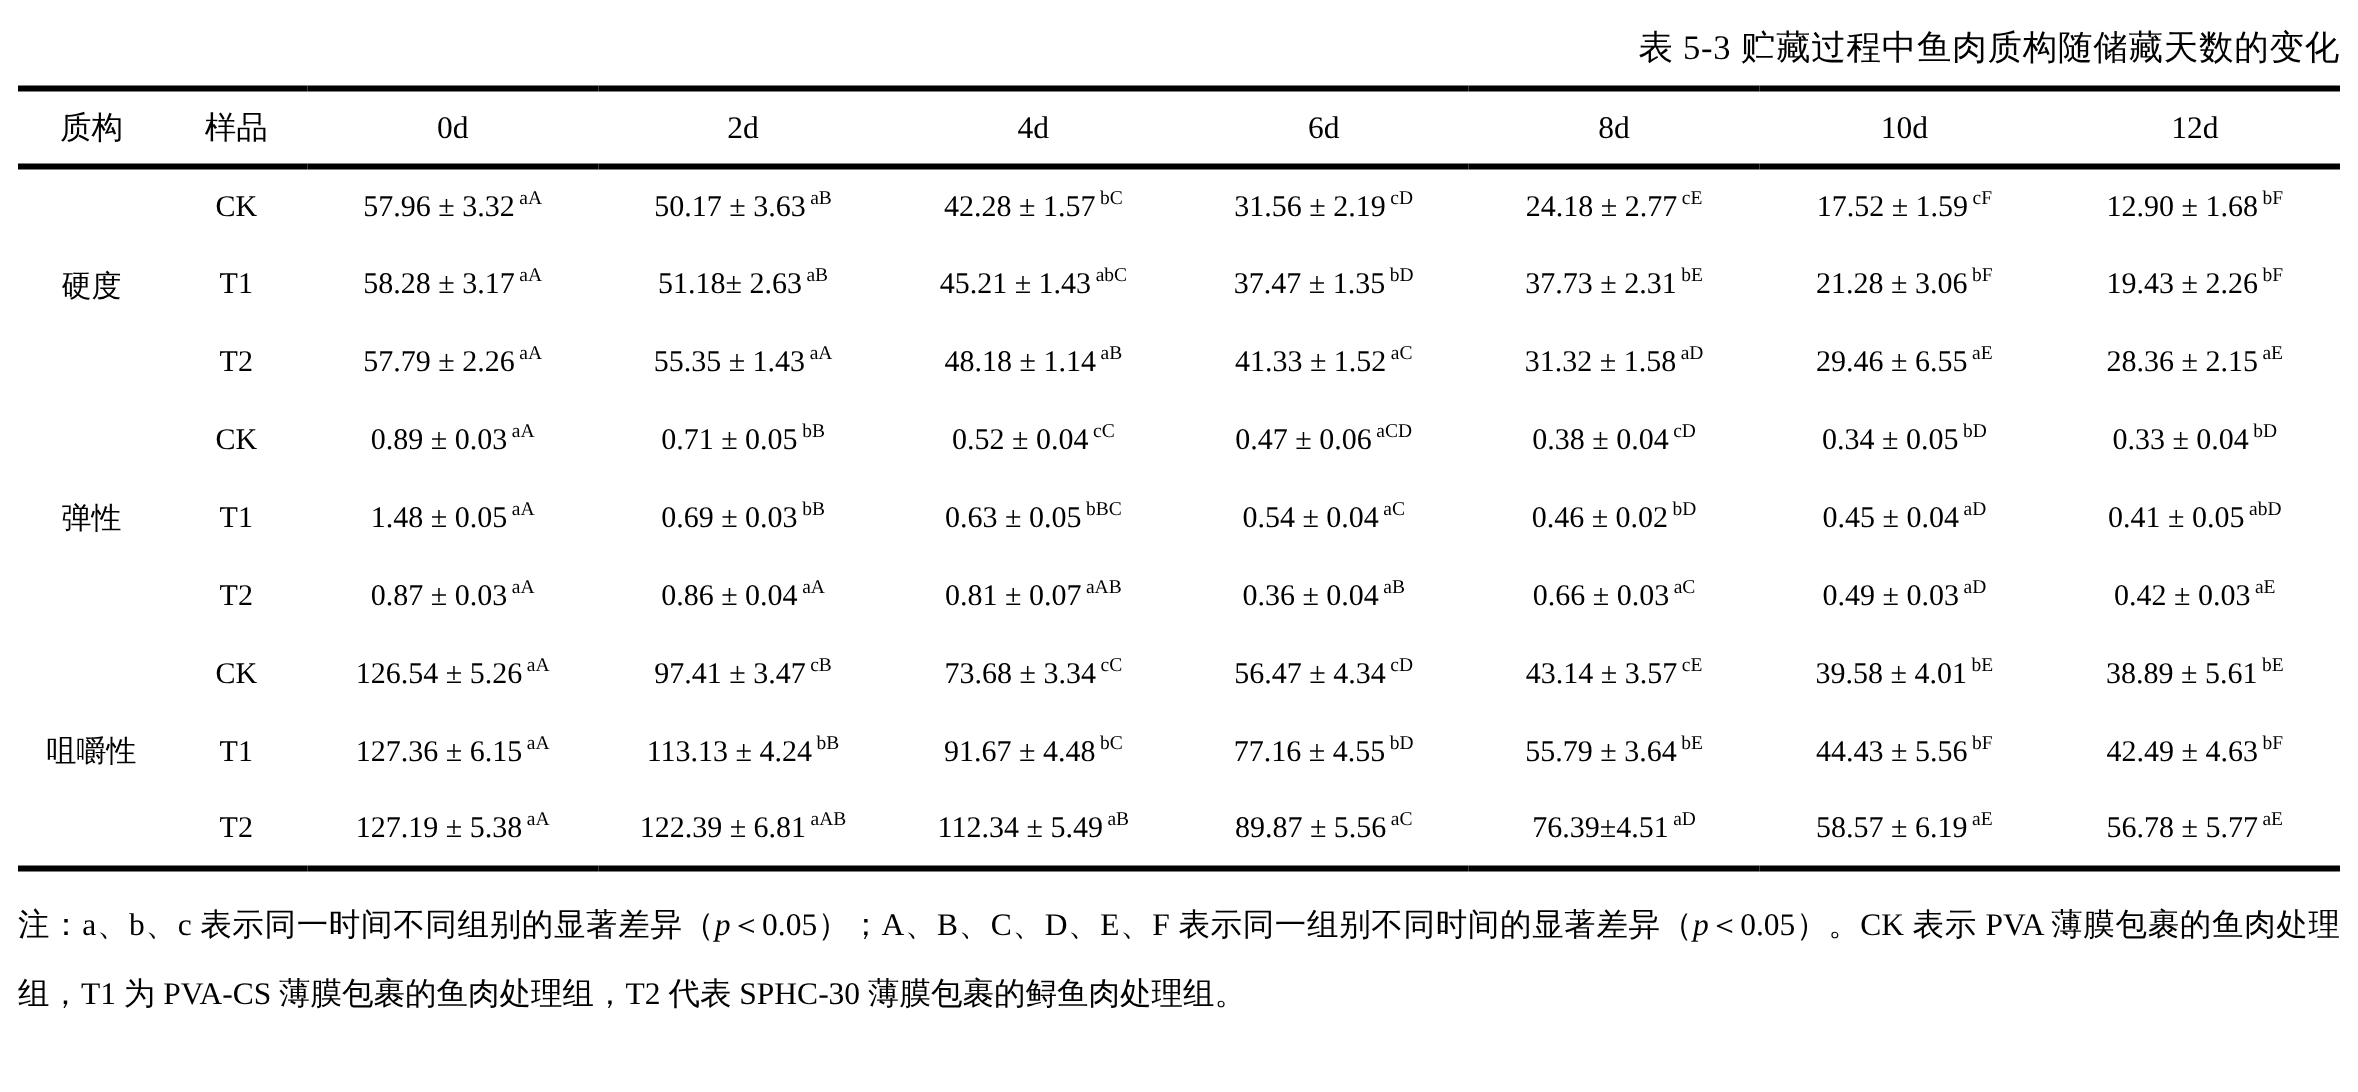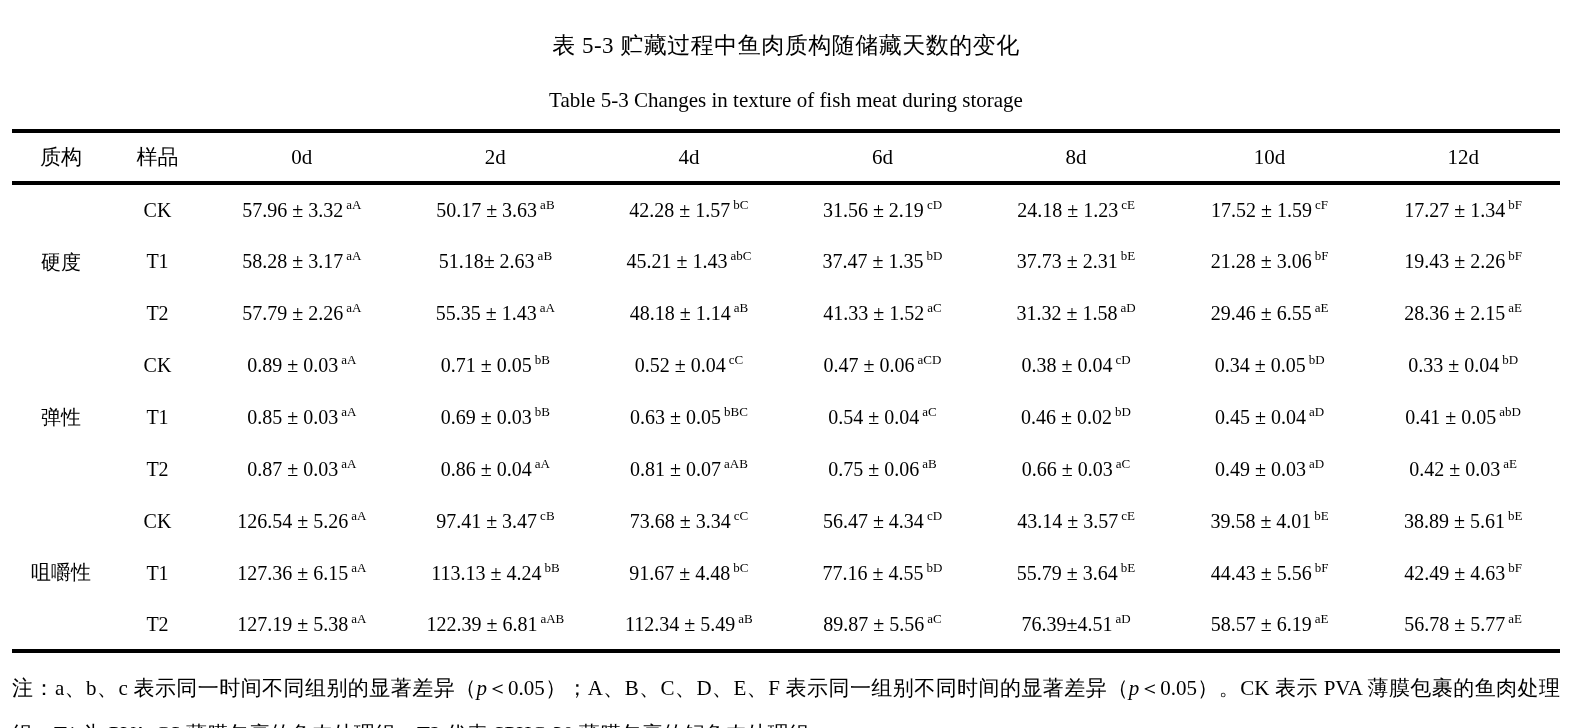--- a/index.html
+++ b/index.html
@@ -8,23 +8,23 @@
     background: #ffffff;
     color: #000000;
     font-family: "Liberation Serif", "DejaVu Serif", serif;
   }
   .page {
     width: 1572px;
     min-height: 728px;
     padding: 10px 12px 8px 12px;
   }
   .title-zh {
-    text-align: center;
+    text-align: right;
     font-size: 23px;
-    margin-top: 20px;
+    margin-top: 6px;
     letter-spacing: 0.5px;
   }
   .title-en {
     text-align: center;
     font-size: 21px;
     margin-top: 27px;
     margin-bottom: 16px;
   }
   table.texture {
     width: 100%;
@@ -67,21 +67,20 @@
   }
   .notes i { font-family: "Liberation Serif", "DejaVu Serif", serif; }
 </style>
 </head>
 <body>
 
 <div class="page">
 
   <div class="title-zh">表 5-3 贮藏过程中鱼肉质构随储藏天数的变化</div>
 
-  <div class="title-en">Table 5-3 Changes in texture of fish meat during storage</div>
 
   <table class="texture">
     <colgroup>
       <col style="width:98px">
       <col style="width:95px">
       <col>
         <col>
         <col>
         <col>
         <col>
@@ -102,23 +101,23 @@
         </tr>
       </thead>
     <tbody id="tbody">
         <tr>
           <td rowspan="3" class="group-label">硬度</td>
           <td class="sample">CK</td>
           <td class="val"><span>57.96 ± 3.32</span><sup>aA</sup></td>
           <td class="val"><span>50.17 ± 3.63</span><sup>aB</sup></td>
           <td class="val"><span>42.28 ± 1.57</span><sup>bC</sup></td>
           <td class="val"><span>31.56 ± 2.19</span><sup>cD</sup></td>
-          <td class="val"><span>24.18 ± 1.23</span><sup>cE</sup></td>
+          <td class="val"><span>24.18 ± 2.77</span><sup>cE</sup></td>
           <td class="val"><span>17.52 ± 1.59</span><sup>cF</sup></td>
-          <td class="val"><span>17.27 ± 1.34</span><sup>bF</sup></td>
+          <td class="val"><span>12.90 ± 1.68</span><sup>bF</sup></td>
         </tr>
         <tr>
           <td class="sample">T1</td>
           <td class="val"><span>58.28 ± 3.17</span><sup>aA</sup></td>
           <td class="val"><span>51.18± 2.63</span><sup>aB</sup></td>
           <td class="val"><span>45.21 ± 1.43</span><sup>abC</sup></td>
           <td class="val"><span>37.47 ± 1.35</span><sup>bD</sup></td>
           <td class="val"><span>37.73 ± 2.31</span><sup>bE</sup></td>
           <td class="val"><span>21.28 ± 3.06</span><sup>bF</sup></td>
           <td class="val"><span>19.43 ± 2.26</span><sup>bF</sup></td>
@@ -139,34 +138,34 @@
           <td class="val"><span>0.89 ± 0.03</span><sup>aA</sup></td>
           <td class="val"><span>0.71 ± 0.05</span><sup>bB</sup></td>
           <td class="val"><span>0.52 ± 0.04</span><sup>cC</sup></td>
           <td class="val"><span>0.47 ± 0.06</span><sup>aCD</sup></td>
           <td class="val"><span>0.38 ± 0.04</span><sup>cD</sup></td>
           <td class="val"><span>0.34 ± 0.05</span><sup>bD</sup></td>
           <td class="val"><span>0.33 ± 0.04</span><sup>bD</sup></td>
         </tr>
         <tr>
           <td class="sample">T1</td>
-          <td class="val"><span>0.85 ± 0.03</span><sup>aA</sup></td>
+          <td class="val"><span>1.48 ± 0.05</span><sup>aA</sup></td>
           <td class="val"><span>0.69 ± 0.03</span><sup>bB</sup></td>
           <td class="val"><span>0.63 ± 0.05</span><sup>bBC</sup></td>
           <td class="val"><span>0.54 ± 0.04</span><sup>aC</sup></td>
           <td class="val"><span>0.46 ± 0.02</span><sup>bD</sup></td>
           <td class="val"><span>0.45 ± 0.04</span><sup>aD</sup></td>
           <td class="val"><span>0.41 ± 0.05</span><sup>abD</sup></td>
         </tr>
         <tr>
           <td class="sample">T2</td>
           <td class="val"><span>0.87 ± 0.03</span><sup>aA</sup></td>
           <td class="val"><span>0.86 ± 0.04</span><sup>aA</sup></td>
           <td class="val"><span>0.81 ± 0.07</span><sup>aAB</sup></td>
-          <td class="val"><span>0.75 ± 0.06</span><sup>aB</sup></td>
+          <td class="val"><span>0.36 ± 0.04</span><sup>aB</sup></td>
           <td class="val"><span>0.66 ± 0.03</span><sup>aC</sup></td>
           <td class="val"><span>0.49 ± 0.03</span><sup>aD</sup></td>
           <td class="val"><span>0.42 ± 0.03</span><sup>aE</sup></td>
         </tr>
         <tr>
           <td rowspan="3" class="group-label">咀嚼性</td>
           <td class="sample">CK</td>
           <td class="val"><span>126.54 ± 5.26</span><sup>aA</sup></td>
           <td class="val"><span>97.41 ± 3.47</span><sup>cB</sup></td>
           <td class="val"><span>73.68 ± 3.34</span><sup>cC</sup></td>

